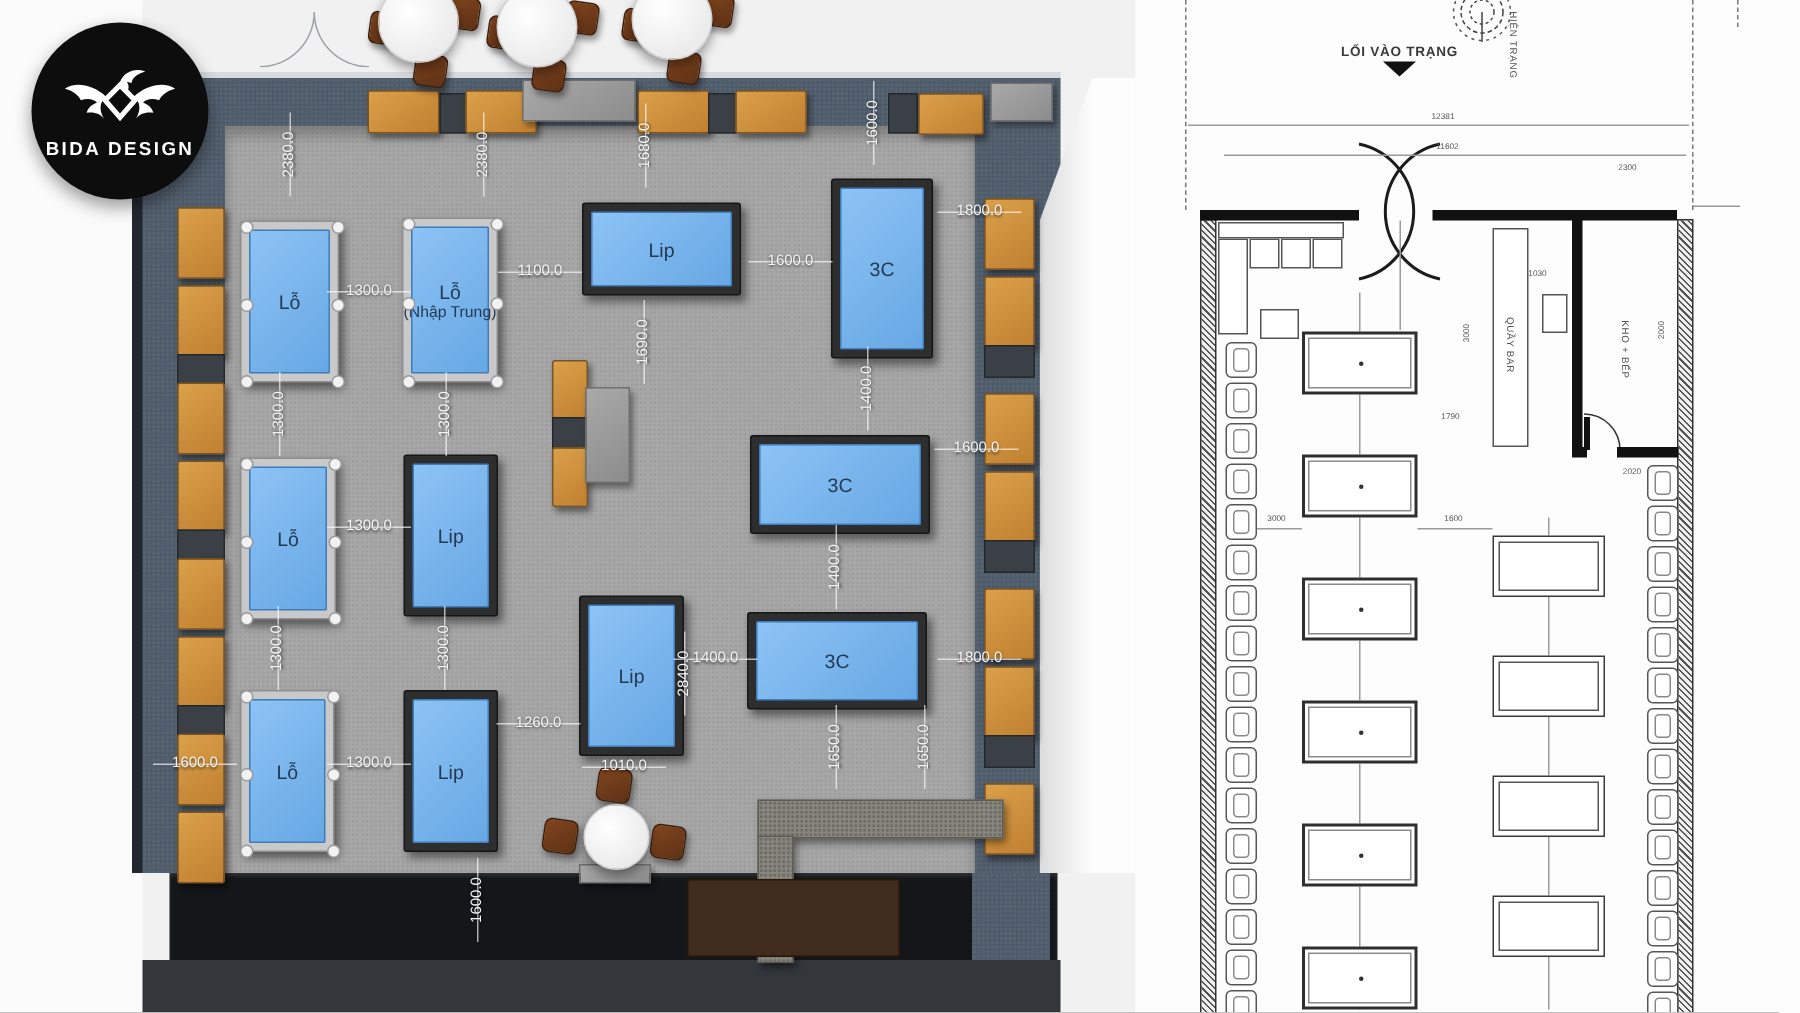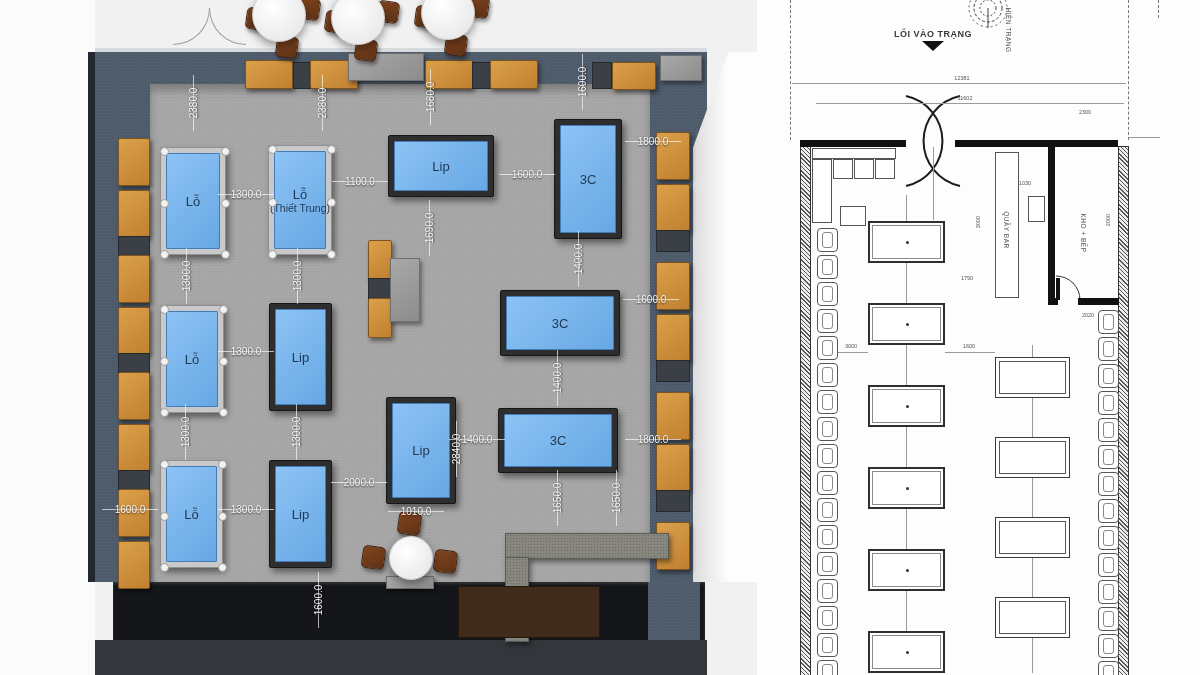--- a/index.html
+++ b/index.html
@@ -164,21 +164,21 @@
           <div class="pocket" style="left: 60px; top: -1px;"></div>
           <div class="pocket" style="left: -1px; top: 102px;"></div>
           <div class="pocket" style="left: 60px; top: 102px;"></div>
           <div class="pocket" style="left: -1px; top: 51px;"></div>
           <div class="pocket" style="left: 60px; top: 51px;"></div>
         </div>
         <div class="tbl pool" style="left: 268px; top: 145px; width: 64px; height: 110px;">
           <div class="felt"></div>
           <div class="lbl">
             <span>Lỗ</span>
-            <span class="sub">(Thiết Trung)</span>
+            <span class="sub">(Nhập Trung)</span>
           </div>
           <div class="pocket" style="left: -1px; top: -1px;"></div>
           <div class="pocket" style="left: 58px; top: -1px;"></div>
           <div class="pocket" style="left: -1px; top: 104px;"></div>
           <div class="pocket" style="left: 58px; top: 104px;"></div>
           <div class="pocket" style="left: -1px; top: 52px;"></div>
           <div class="pocket" style="left: 58px; top: 52px;"></div>
         </div>
         <div class="tbl" style="left: 388px; top: 135px; width: 106px; height: 62px;">
           <div class="felt"></div>
@@ -288,21 +288,21 @@
         <div class="dim" style="left: 653px; top: 439px;">1800.0</div>
         <div class="dimline" style="left: 557px; top: 470px; width: 1px; height: 56px;"></div>
         <div class="dim v" style="left: 557px; top: 498px;">1650.0</div>
         <div class="dimline" style="left: 616px; top: 470px; width: 1px; height: 56px;"></div>
         <div class="dim v" style="left: 616px; top: 498px;">1650.0</div>
         <div class="dimline" style="left: 102px; top: 509px; width: 56px; height: 1px;"></div>
         <div class="dim" style="left: 130px; top: 509px;">1600.0</div>
         <div class="dimline" style="left: 218px; top: 509px; width: 56px; height: 1px;"></div>
         <div class="dim" style="left: 246px; top: 509px;">1300.0</div>
         <div class="dimline" style="left: 331px; top: 482px; width: 56px; height: 1px;"></div>
-        <div class="dim" style="left: 359px; top: 482px;">2000.0</div>
+        <div class="dim" style="left: 359px; top: 482px;">1260.0</div>
         <div class="dimline" style="left: 388px; top: 511px; width: 56px; height: 1px;"></div>
         <div class="dim" style="left: 416px; top: 511px;">1010.0</div>
         <div class="dimline" style="left: 318px; top: 572px; width: 1px; height: 56px;"></div>
         <div class="dim v" style="left: 318px; top: 600px;">1600.0</div>
       </div>
   </div>
 
   <div id="cad">
     <div class="cadlabel" style="left:176px;top:34px;font-weight:bold;">LỐI VÀO TRẠNG</div>
     <div class="tri-down" style="left:165px;top:41px;"></div>
@@ -413,14 +413,25 @@
         <div class="cdim v" style="left: 221px; top: 222px;">3000</div>
         <div class="cdim v" style="left: 351px; top: 220px;">2000</div>
         <div class="cdim" style="left: 210px; top: 278px;">1790</div>
         <div class="cdim" style="left: 94px; top: 346px;">3000</div>
         <div class="cdim" style="left: 212px; top: 346px;">1600</div>
         <div class="cdim" style="left: 331px; top: 315px;">2020</div>
       </div>
   </div>
 
 
+  <div id="logo">
+    <svg width="78" height="46" viewBox="0 0 100 60">
+      <g fill="#ffffff">
+        <path d="M50 15 C54 6 63 3 72 6 C65 8 61 11 60 16 L56 15 C58 18 58 21 56 24 L50 20 Z"></path>
+        <path d="M50 18 L63 31 L50 46 L37 31 Z" fill="none" stroke="#ffffff" stroke-width="4.5"></path>
+        <path d="M38 28 C26 17 11 15 2 21 C10 23 14 27 16 31 C22 29 27 30 30 33 C25 35 22 38 21 42 C28 41 33 43 36 47 C31 38 33 32 38 28 Z"></path>
+        <path d="M62 28 C74 17 89 15 98 21 C90 23 86 27 84 31 C78 29 73 30 70 33 C75 35 78 38 79 42 C72 41 67 43 64 47 C69 38 67 32 62 28 Z"></path>
+      </g>
+    </svg>
+    <div class="brand">BIDA DESIGN</div>
+  </div>
 
 </div>
 
 </body></html>

